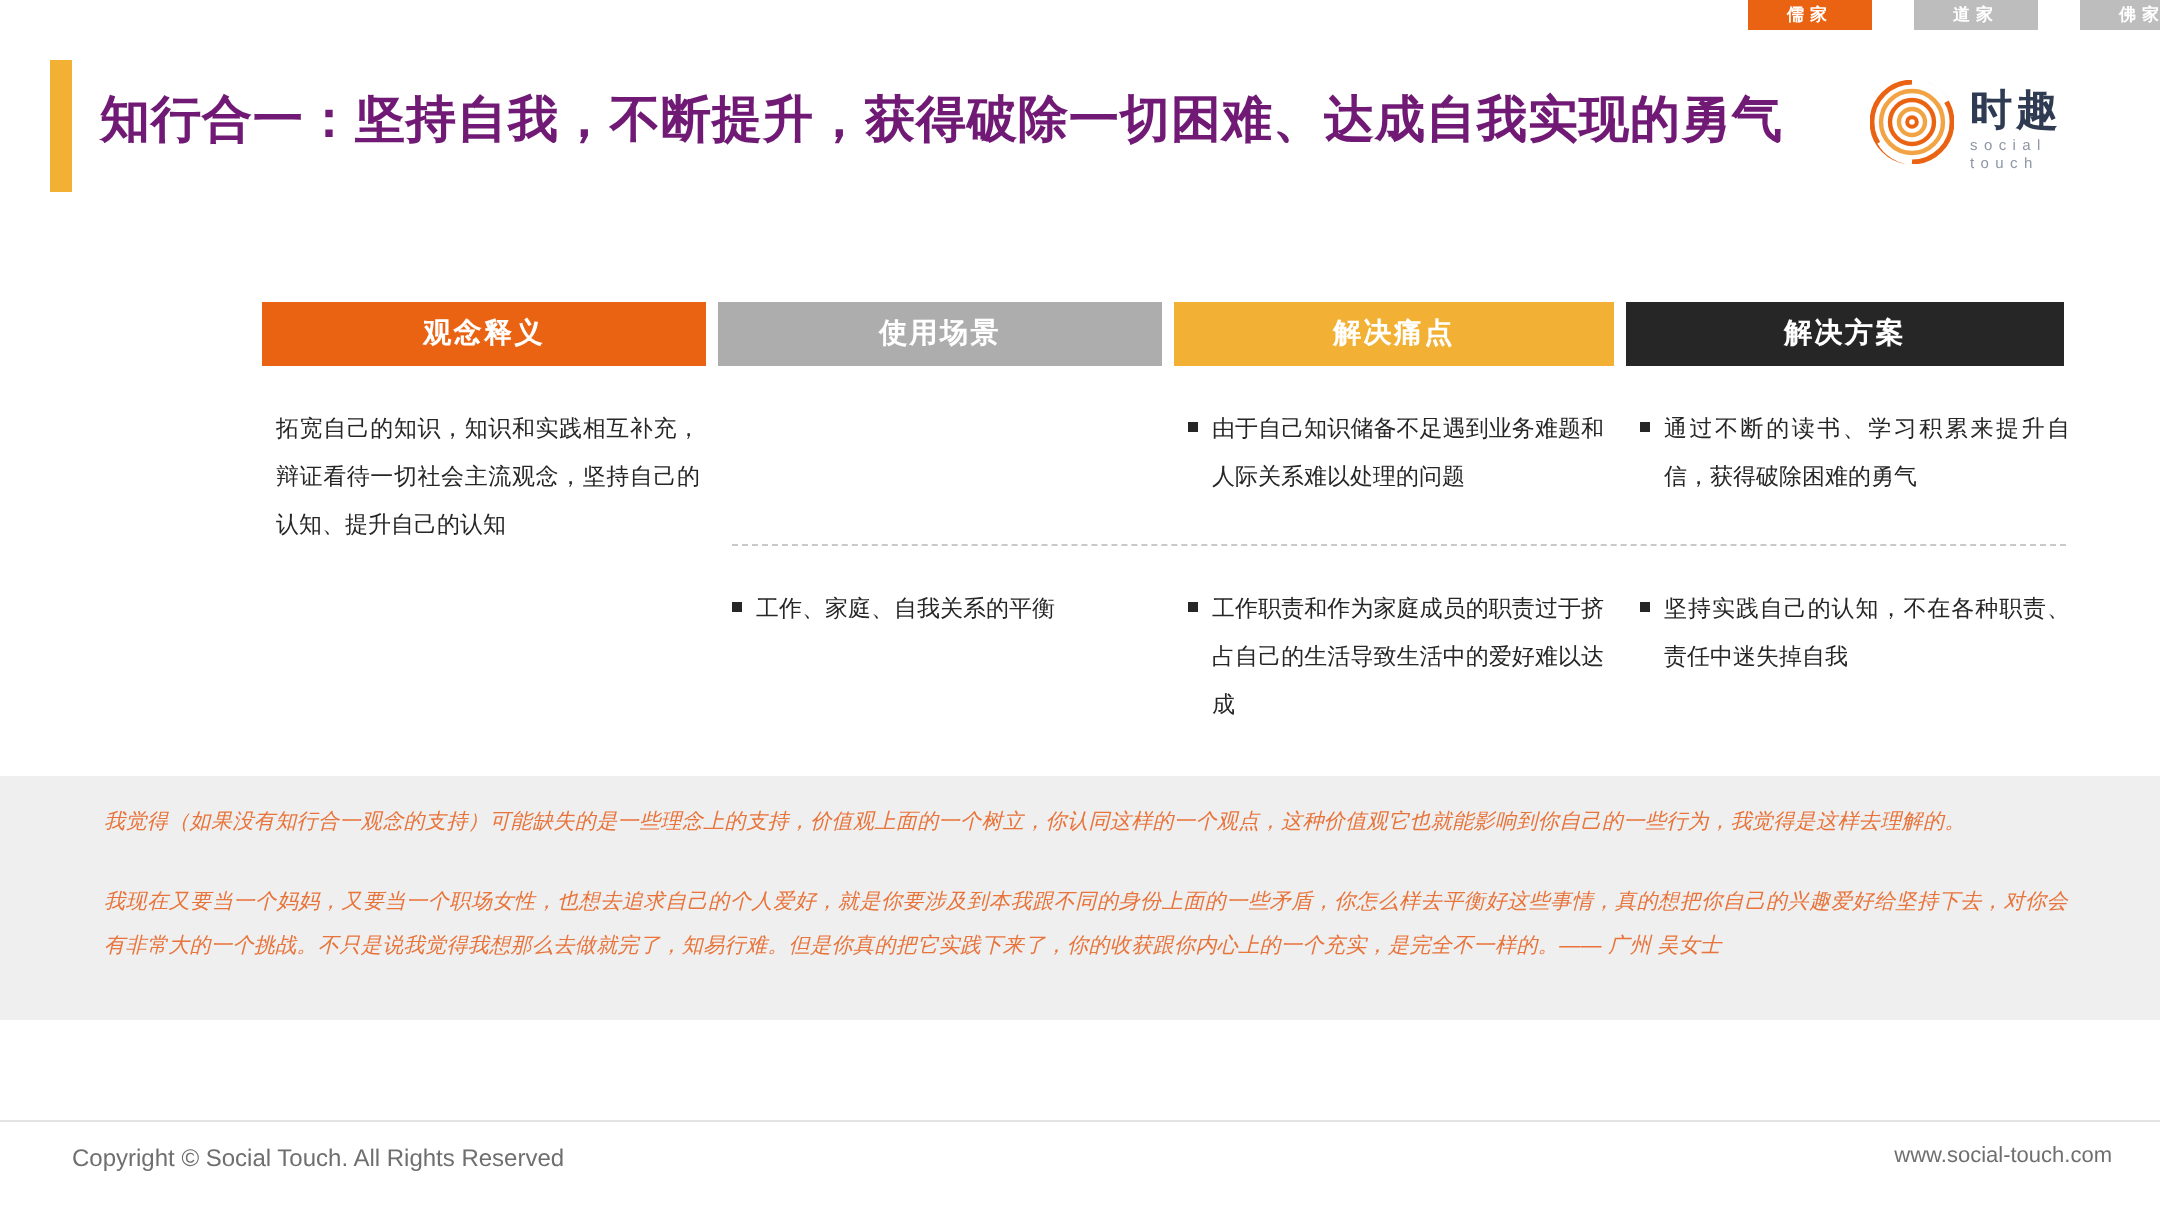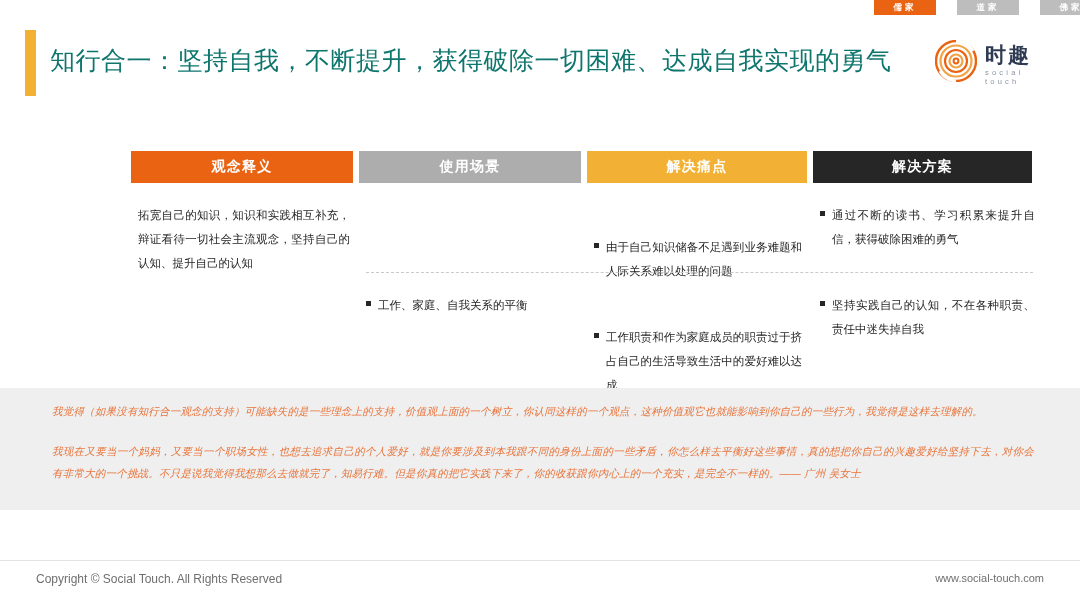--- a/index.html
+++ b/index.html
@@ -18,21 +18,21 @@
          font-weight: bold; }
   .tab.active { background: #EA6312; }
   .tab.idle { background: #BDBDBD; }
   .tab-slash { position: absolute; left: 1062px; top: 0; width: 18px; height: 15px; overflow: hidden; }
   .tab-slash span { position: absolute; left: 2px; top: -2px; width: 1px; height: 22px;
                     background: #BDBDBD; transform: rotate(-28deg); transform-origin: top left; }
 
   
   .title-accent { position: absolute; left: 25px; top: 30px; width: 11px; height: 66px; background: #F2B134; }
   .title { position: absolute; left: 50px; top: 38px; width: 860px;
-           font-size: 25px; line-height: 44px; color: #0f766e; font-weight: normal;
+           font-size: 25px; line-height: 44px; color: #701a75; font-weight: bold;
            letter-spacing: 0.5px; }
 
   
   .logo { position: absolute; left: 935px; top: 38px; width: 118px; height: 46px; }
   .logo-mark { position: absolute; left: 0; top: 2px; width: 42px; height: 42px; }
   .logo-text { position: absolute; left: 50px; top: 3px; font-size: 21px; font-weight: bold;
                color: #2F3B52; letter-spacing: 2px; }
   .logo-sub { position: absolute; left: 50px; top: 30px; font-size: 7.5px; color: #8d96a5;
               letter-spacing: 3.2px; }
 
@@ -46,21 +46,21 @@
   .hdr.c3 { left: 813px;  width: 219px; background: #262626; }
 
   
   .rowlabel { position: absolute; left: 20px; top: 226px; width: 105px; text-align: center;
               font-size: 19px; font-weight: bold; color: #EA6312; letter-spacing: 1px; }
 
   
   .cell { position: absolute; font-size: 11.5px; line-height: 24px; color: #262626; }
   .cell.col0 { width: 212px; }
   .cell.col1 { width: 210px; }
-  .cell.col2 { width: 208px; margin-top: 32px; }
+  .cell.col2 { width: 208px; }
   .cell.col3 { width: 215px; }
   .cell.col0.r0 { left: 138px; top: 203px; }
   .cell.col1.r0 { left: 366px; top: 203px; }
   .cell.col2.r0 { left: 594px; top: 203px; }
   .cell.col3.r0 { left: 820px; top: 203px; }
   .cell.col1.r1 { left: 366px; top: 293px; }
   .cell.col2.r1 { left: 594px; top: 293px; }
   .cell.col3.r1 { left: 820px; top: 293px; }
 
   .bullet-row { display: flex; }
@@ -76,21 +76,21 @@
   .quoteband { position: absolute; left: 0; top: 388px; width: 1080px; height: 122px;
                background: #EFEFEF; }
   .quote { position: absolute; color: #E8743B; font-style: italic; font-size: 10.5px;
            line-height: 22px; letter-spacing: 0.2px; }
   .quote.q0 { left: 52px; top: 400px; width: 980px; }
   .quote.q1 { left: 52px; top: 440px; width: 982px; text-align: justify; }
 
   
   .footer-rule { position: absolute; left: 0; top: 560px; width: 1080px; height: 1px; background: #E3E3E3; }
   .copyright { position: absolute; left: 36px; top: 572px; font-size: 12px; color: #6F6F6F; }
-  .siteurl { position: absolute; right: 36px; top: 572px; font-size: 11px; color: #6F6F6F; }
+  .siteurl { position: absolute; right: 24px; top: 572px; font-size: 11px; color: #6F6F6F; }
 </style>
 </head>
 <body>
 
 <div id="slide">
 
   <div class="tabbar">
     <div class="tab active">儒家</div>
     <div class="tab idle">道家</div>
     <div class="tab idle">佛家</div>

